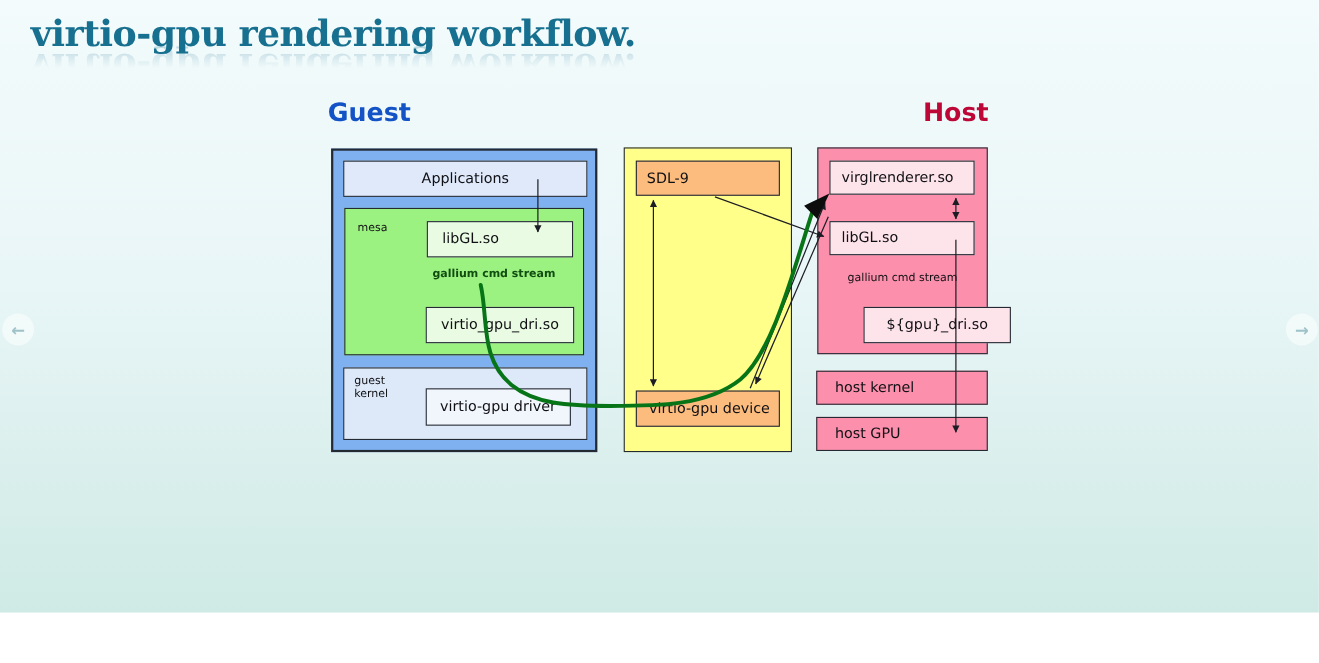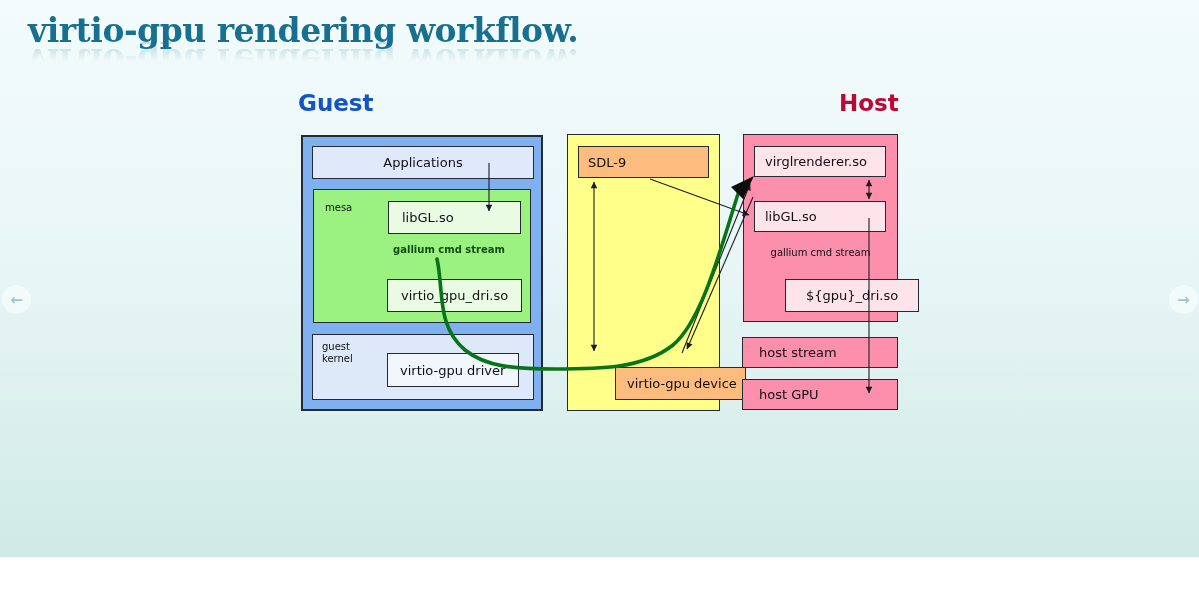--- a/index.html
+++ b/index.html
@@ -55,21 +55,21 @@
   .mesa-label{left:11px;top:12px;}
   .libgl-guest{left:74px;top:11px;width:133px;height:33px;background:var(--c-mesa-inner);padding-left:13px;}
   .gallium-guest{left:53px;top:54px;width:164px;text-align:center;font-weight:bold;color:var(--c-stream-text);}
   .dri-guest{left:73px;top:89px;width:135px;height:33px;background:var(--c-mesa-inner);padding-left:13px;}
   .gkernel-panel{left:9px;top:197px;width:222px;height:66px;background:var(--c-guest-kernel);border:1.5px solid var(--c-border);}
   .gkernel-label{left:9px;top:6px;white-space:pre-line;line-height:1.22;}
   .driver-box{left:74px;top:18px;width:132px;height:34px;background:var(--c-driver-inner);padding-left:12px;}
 
   .transport-panel{left:567px;top:134px;width:153px;height:277px;background:var(--c-transport-box);border:1.5px solid var(--c-border);}
   .sdl2-box{left:10px;top:11px;width:131px;height:32px;background:var(--c-transport-inner);padding-left:9px;}
-  .device-box{left:10px;top:232px;width:131px;height:33px;background:var(--c-transport-inner);padding-left:11px;margin-left:37px;}
+  .device-box{left:10px;top:220px;width:131px;height:33px;background:var(--c-transport-inner);padding-left:11px;}
 
   .host-panel{left:743px;top:134px;width:155px;height:188px;background:var(--c-host-box);border:1.5px solid var(--c-border);}
   .virgl-box{left:10px;top:11px;width:132px;height:31px;background:var(--c-host-inner);padding-left:10px;}
   .libgl-host{left:10px;top:66px;width:132px;height:31px;background:var(--c-host-inner);padding-left:10px;}
   .gallium-host{left:0;top:112px;width:100%;text-align:center;}
   .gpudri-box{left:9px;top:144px;width:134px;height:33px;background:var(--c-host-inner);padding-left:20px;margin-left:32px;}
   .hostkernel-box{left:742px;top:337px;width:156px;height:31px;background:var(--c-host-box);padding-left:16px;}
   .hostgpu-box{left:742px;top:379px;width:156px;height:31px;background:var(--c-host-box);padding-left:16px;}
 
   .arrow-layer{position:absolute;left:0;top:0;width:1199px;height:603px;pointer-events:none;}
@@ -118,21 +118,21 @@
     <div class="box sdl2-box">SDL-9</div>
     <div class="box device-box">virtio-gpu device</div>
   </div>
 
   <div class="panel host-panel">
     <div class="box virgl-box">virglrenderer.so</div>
     <div class="box libgl-host">libGL.so</div>
     <div class="note gallium-host">gallium cmd stream</div>
     <div class="box gpudri-box">${gpu}_dri.so</div>
   </div>
-  <div class="box hostkernel-box">host stream</div>
+  <div class="box hostkernel-box">host kernel</div>
   <div class="box hostgpu-box">host GPU</div>
 
   <svg class="arrow-layer" viewBox="0 0 1199 603" xmlns="http://www.w3.org/2000/svg">
     <defs>
       <marker id="arr" viewBox="0 0 10 10" refX="9.5" refY="5" markerWidth="7.5" markerHeight="6" orient="auto-start-reverse">
         <path d="M0,0 L10,5 L0,10 z" fill="#1c1c24"></path>
       </marker>
     </defs>
     <g stroke="#1c1c24" stroke-width="1.1" fill="none">
       <line x1="489" y1="163" x2="489" y2="211" marker-end="url(#arr)"></line>

